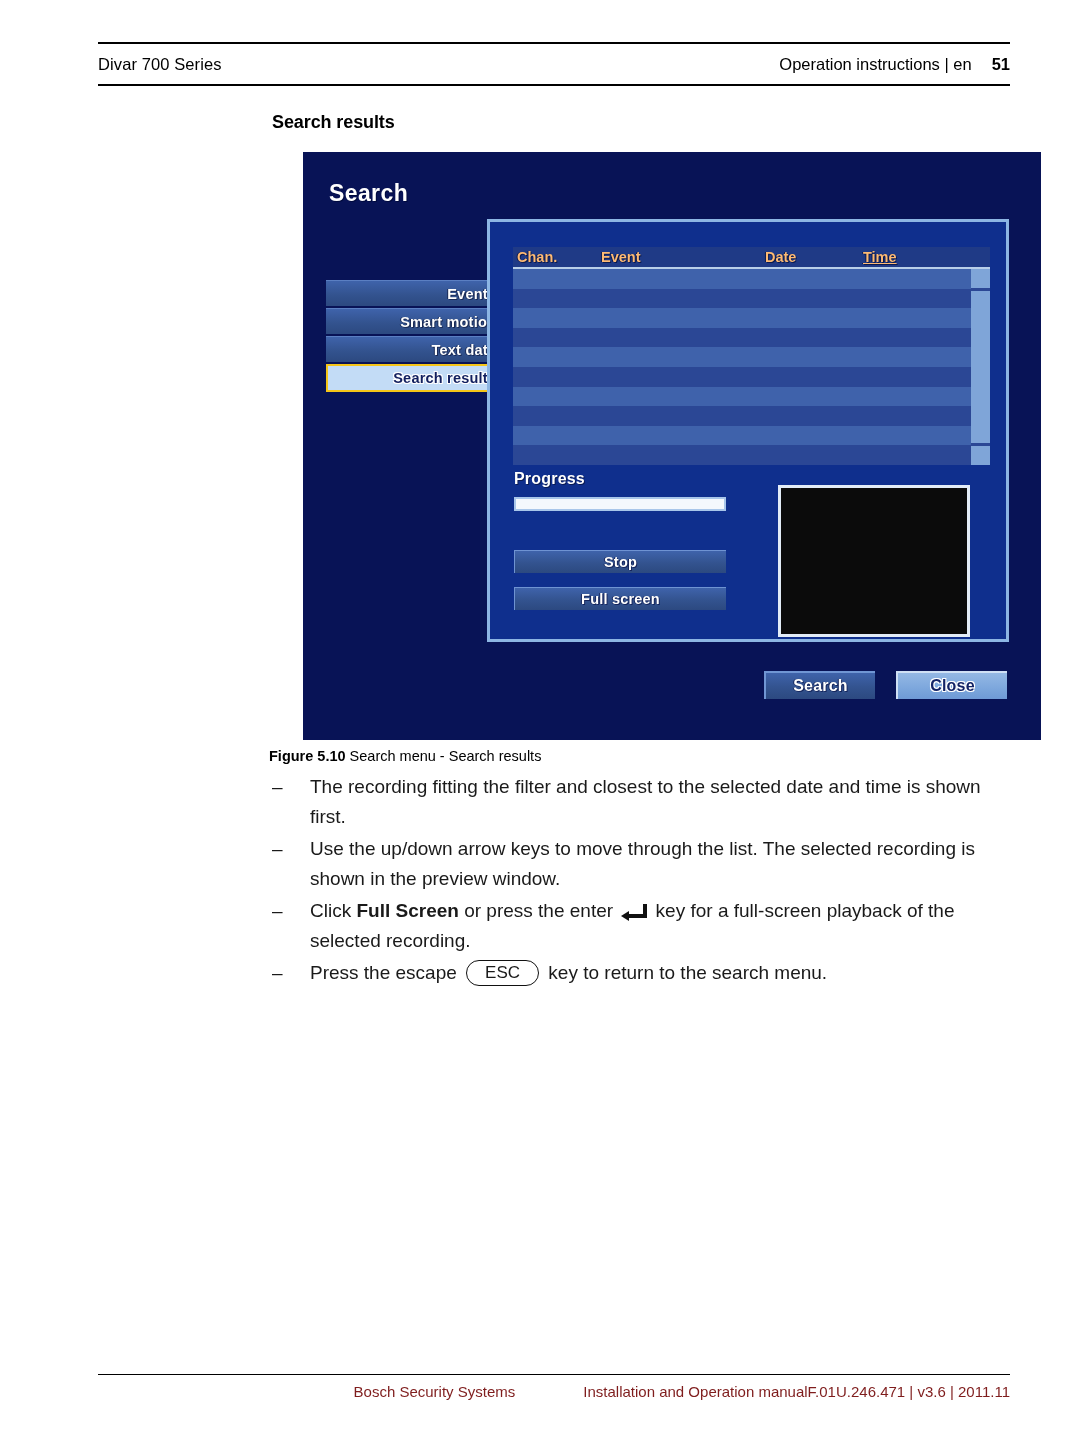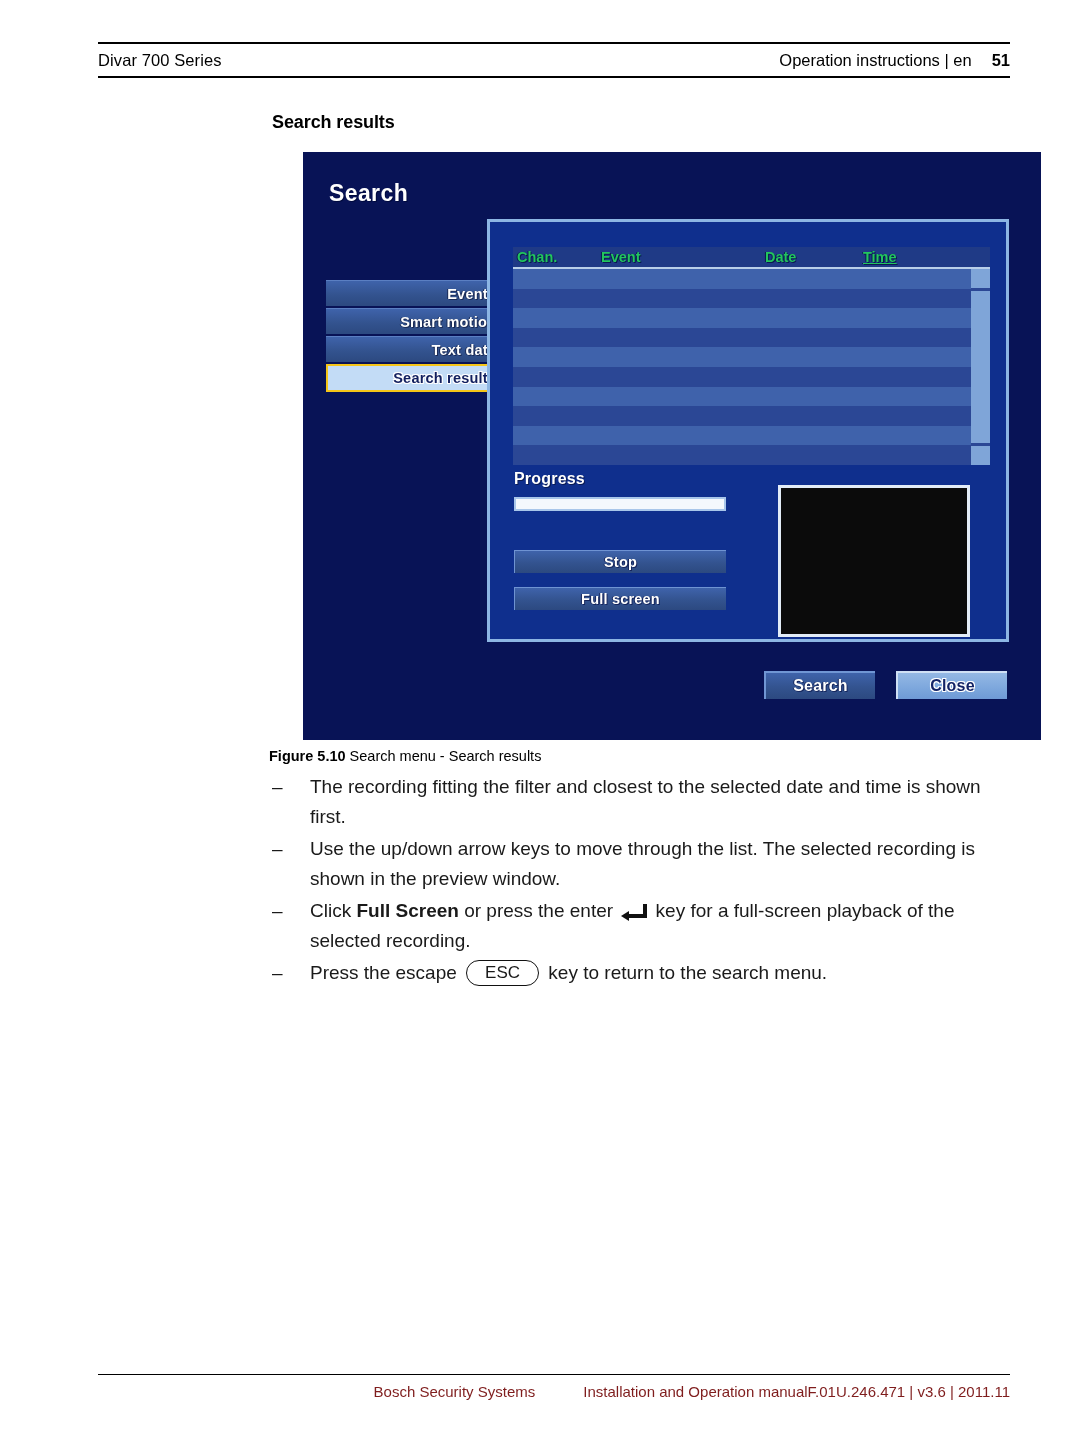--- a/index.html
+++ b/index.html
@@ -15,21 +15,21 @@
     color: #1a1a1a;
     overflow: hidden;
   }
 
   
   .page-header {
     position: absolute;
     left: 98px;
     top: 42px;
     width: 912px;
-    height: 36px;
+    height: 44px;
     border-top: 2px solid #000;
     border-bottom: 2px solid #000;
     box-sizing: border-box;
     display: flex;
     align-items: center;
     justify-content: space-between;
   }
   .hdr-left {
     font-size: 16.5px;
     color: #000;
@@ -138,21 +138,21 @@
     display: flex;
     height: 22px;
     background: #1f3a86;
     align-items: center;
     border-bottom: 2px solid #b9cfe9;
     box-sizing: border-box;
   }
   .th {
     font-size: 14.5px;
     font-weight: bold;
-    color: #22c55e;
+    color: #fdba74;
     text-shadow: 1px 1px 0 #0a1a50, -1px 0 0 #0a1a50;
     box-sizing: border-box;
     padding-left: 4px;
   }
   .th.c-chan { width: 84px; }
   .th.c-event { width: 164px; }
   .th.c-date  { width: 98px; }
   .th.c-time  { width: 131px; text-decoration: underline; }
 
   .table-body {
@@ -370,21 +370,21 @@
     left: 98px;
     top: 1374px;
     width: 912px;
     border-top: 1.6px solid #000;
     padding-top: 8px;
     display: flex;
     justify-content: flex-end;
     font-size: 15px;
     color: #7f1d1d;
   }
-  .foot-mid { margin-left: 48px; }
+  .foot-mid { margin-left: 68px; }
 </style>
 </head>
 <body>
 
 <div class="page-header">
   <div class="hdr-left">Divar 700 Series</div>
   <div class="hdr-right">
     <span class="hdr-doc">Operation instructions | en</span>
     <span class="hdr-page">51</span>
   </div>

